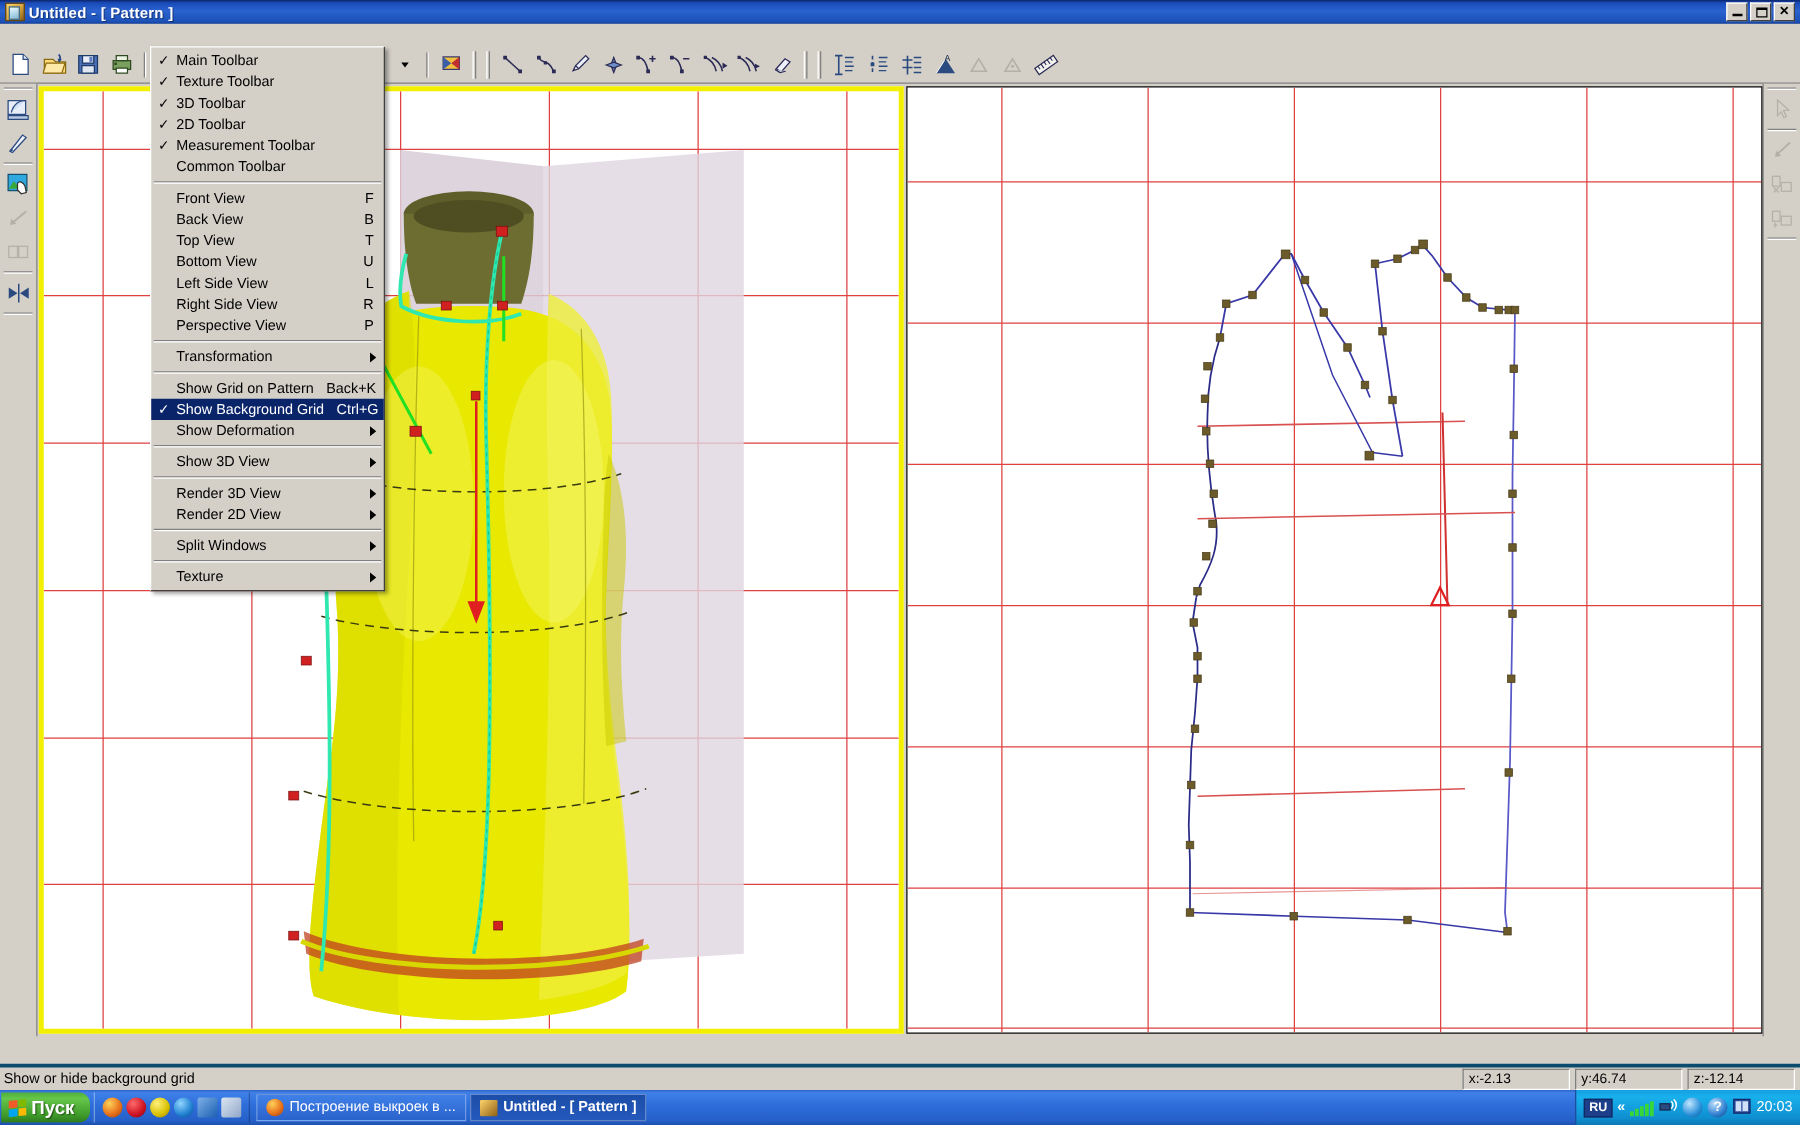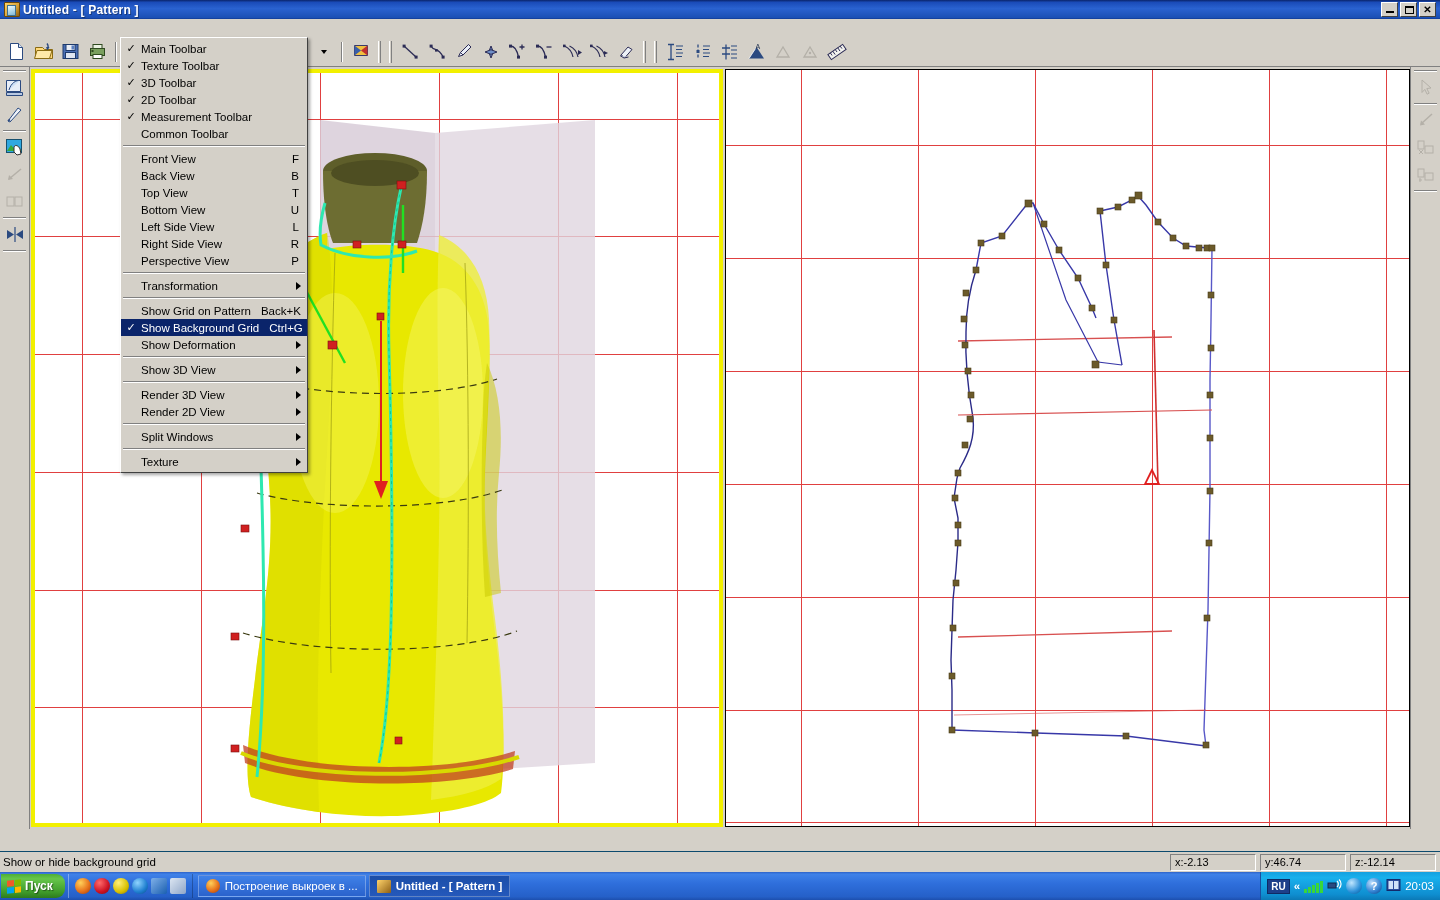--- a/index.html
+++ b/index.html
@@ -139,21 +139,21 @@
     position: absolute; top: 2px; height: 19px; padding: 2px 10px 0 10px;
     background: #d4d0c8; font-size: 11.5px; color: #000;
     border: 1px solid; border-color: #fff #808080 #d4d0c8 #fff;
     font-family: "Liberation Sans", sans-serif;
   }
   .tab.active { top: 0; height: 21px; font-weight: normal; padding-top: 3px; z-index: 3; }
 
   
   .statusbar {
     position: absolute; left: 0; top: 851px; width: 1440px; height: 21px;
-    background: #d4d0c8; border-top: 1px solid #0c4a6e;
+    background: #d4d0c8; border-top: 3px solid #0c4a6e;
     display: flex; align-items: center;
   }
   .sb-msg {
     flex: 1 1 auto; padding-left: 3px; font-size: 11.5px; color: #000;
     font-family: "Liberation Sans", sans-serif;
   }
   .sb-cell {
     width: 86px; height: 17px; margin-right: 4px; padding: 1px 4px;
     border: 1px solid; border-color: #808080 #fff #fff #808080;
     font-size: 11px; color: #000; font-family: "Liberation Sans", sans-serif;
@@ -164,21 +164,21 @@
   .taskbar {
     position: absolute; left: 0; top: 872px; width: 1440px; height: 28px;
     background: linear-gradient(to bottom,#2e63c8 0%,#3f81e8 8%,#2f6fdc 40%,#2560c8 88%,#1d4fae 100%);
     display: flex; align-items: center;
   }
   .startbtn {
     height: 24px; margin: 2px 3px 2px 1px; padding: 0 12px 0 6px;
     background: linear-gradient(to bottom,#4fae37 0%,#66c64b 20%,#3f9b2a 75%,#2d7a1d 100%);
     border-radius: 0 9px 9px 0;
     display: flex; align-items: center; gap: 4px;
-    color: #fff; font-weight: bold; font-size: 12px;
+    color: #fff; font-weight: bold; font-size: 15px;
     text-shadow: 1px 1px 1px rgba(0,0,0,.45);
     font-family: "Liberation Sans", sans-serif;
   }
   .flag { width: 14px; height: 13px; display: grid; grid-template-columns: 1fr 1fr; grid-template-rows: 1fr 1fr; gap: 1px; transform: skewY(-6deg); }
   .flag i { display: block; }
   .qlaunch {
     display: flex; align-items: center; gap: 3px; padding: 0 6px;
     border-left: 1px solid rgba(255,255,255,.35); border-right: 1px solid rgba(0,0,0,.25);
     height: 24px;
   }

